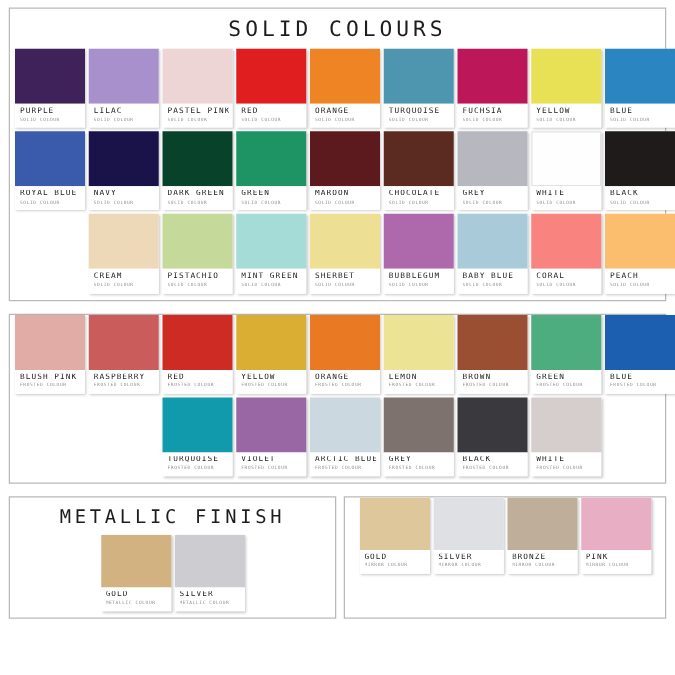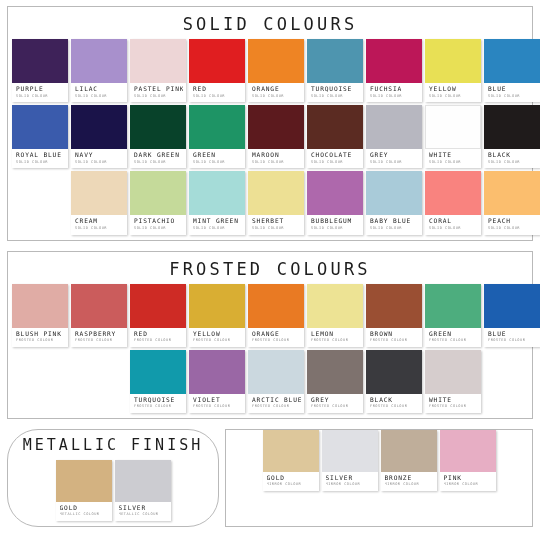--- a/index.html
+++ b/index.html
@@ -97,21 +97,21 @@
 
   
   .panel-solid { flex: 0 0 auto; }
   .panel-frosted { flex: 0 0 auto; margin-top: 4px; }
   .bottom-row {
     display: flex;
     gap: 6px;
     margin-top: 4px;
     flex: 0 0 auto;
   }
-  .panel-metallic { width: 212px; border-radius: 31px; }
+  .panel-metallic { width: 262px; }
   .panel-mirror { flex: 1 1 auto; }
   .panel-metallic .panel-title,
   .panel-mirror .panel-title {
     font-size: 15px;
     letter-spacing: 3px;
     padding-top: 8px;
     padding-bottom: 7px;
   }
   .panel-metallic .rows .row,
   .panel-mirror .rows .row { justify-content: center; }
@@ -311,21 +311,20 @@
             <div class="caption">
               <div class="cap-name">PEACH</div>
               <div class="cap-sub">SOLID COLOUR</div>
             </div>
           </div>
         </div>
       </div>
   </div>
 
   <div class="panel panel-frosted">
-    <div class="panel-title">FROSTED COLOURS</div>
     <div class="rows">
         <div class="row">
           <div class="swatch">
             <div class="chip" style="background: rgb(224, 172, 165);"></div>
             <div class="caption">
               <div class="cap-name">BLUSH PINK</div>
               <div class="cap-sub">FROSTED COLOUR</div>
             </div>
           </div>
           <div class="swatch">

